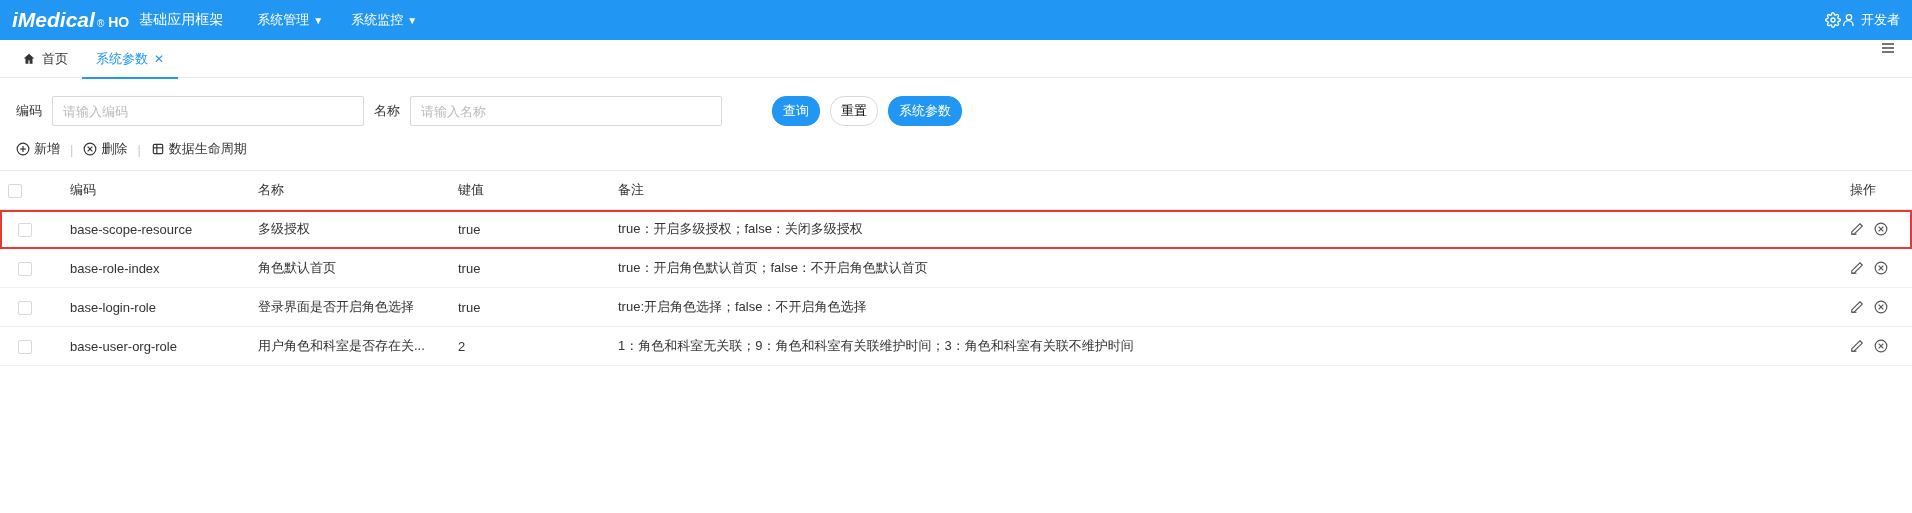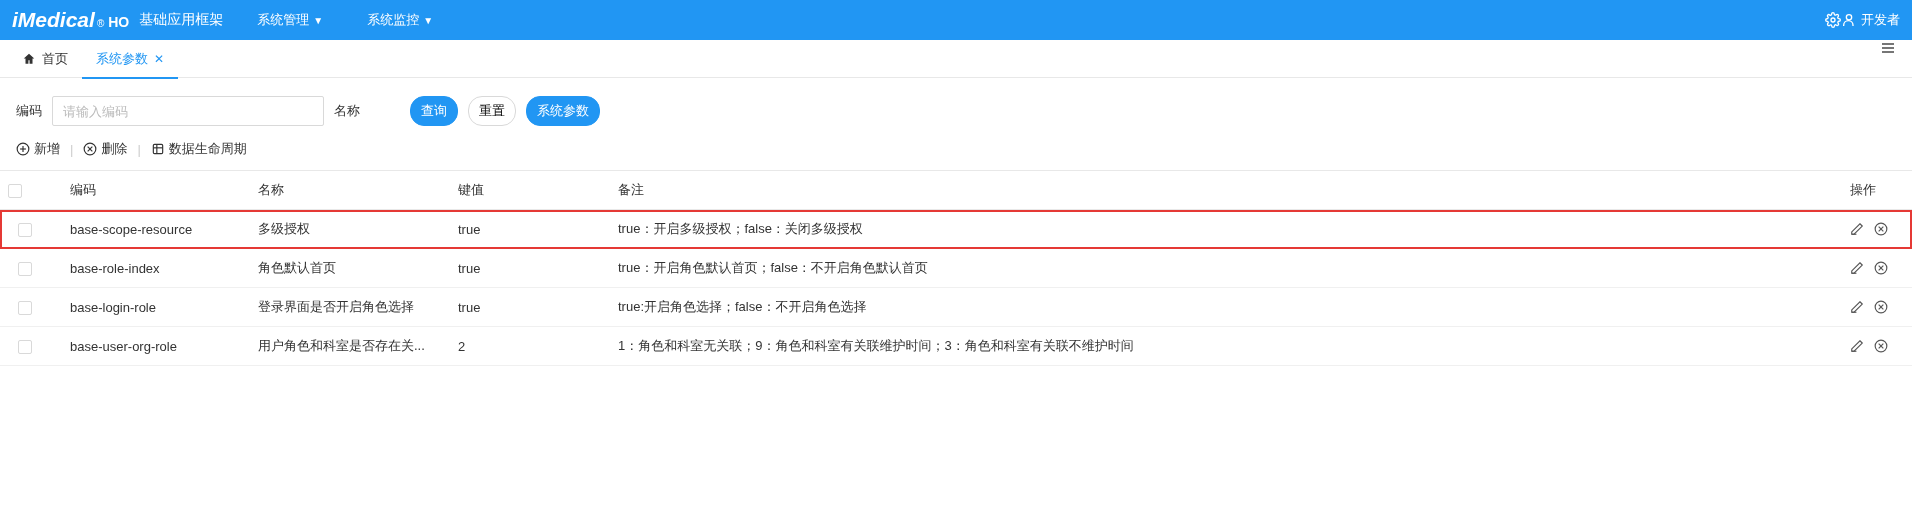--- a/index.html
+++ b/index.html
@@ -12,21 +12,21 @@
       display: flex;
       align-items: center;
       padding: 0 12px;
       color: #fff;
     }
     .logo-area { display: flex; align-items: baseline; gap: 2px; }
     .logo-text { font-style: italic; font-weight: bold; font-size: 21px; }
     .logo-sup { font-size: 10px; vertical-align: super; }
     .logo-ho { font-weight: bold; font-size: 14px; margin-left: 2px; }
     .app-title { margin-left: 10px; font-size: 14px; }
-    .nav-menu { display: flex; margin-left: 20px; gap: 16px; }
+    .nav-menu { display: flex; margin-left: 20px; gap: 0; }
     .nav-item { padding: 0 14px; height: 40px; display: flex; align-items: center; cursor: pointer; }
     .nav-item .caret { margin-left: 4px; font-size: 10px; }
     .header-right { margin-left: auto; display: flex; align-items: center; gap: 0; }
     .icon-btn { cursor: pointer; display: flex; align-items: center; gap: 4px; }
     
     
     .tabs-row {
       height: 38px;
       border-bottom: 1px solid #e8e8e8;
       display: flex;
@@ -63,21 +63,21 @@
       gap: 10px;
       flex-wrap: wrap;
     }
     .field-label { font-size: 13px; color: #333; }
     .text-input {
       height: 30px;
       border: 1px solid #d9d9d9;
       border-radius: 2px;
       padding: 0 10px;
       font-size: 13px;
-      width: 272px;
+      width: 312px;
       color: #333;
     }
     .text-input::placeholder { color: #bbb; }
     .btn {
       height: 30px;
       padding: 0 10px;
       border-radius: 14px;
       border: 1px solid #d9d9d9;
       background: #fff;
       cursor: pointer;
@@ -192,20 +192,21 @@
         <rect x="3" y="11" width="18" height="2"></rect>
         <rect x="3" y="17" width="18" height="2"></rect>
       </svg>
   </div>
 </div>
 
 <div class="filter-bar">
   <span class="field-label">编码</span>
   <input class="text-input" type="text" placeholder="请输入编码" style="">
   <span class="field-label">名称</span>
+  <input class="text-input" type="text" placeholder="请输入名称" style="">
   <span class="gap-spacer"></span>
   <button class="btn primary">查询</button>
   <button class="btn">重置</button>
   <button class="btn primary">系统参数</button>
 </div>
 
 <div class="toolbar">
   <span class="tool-link">
     <svg width="14" height="14" viewBox="0 0 24 24" fill="none" stroke="#333" stroke-width="2">
         <circle cx="12" cy="12" r="10"></circle>

